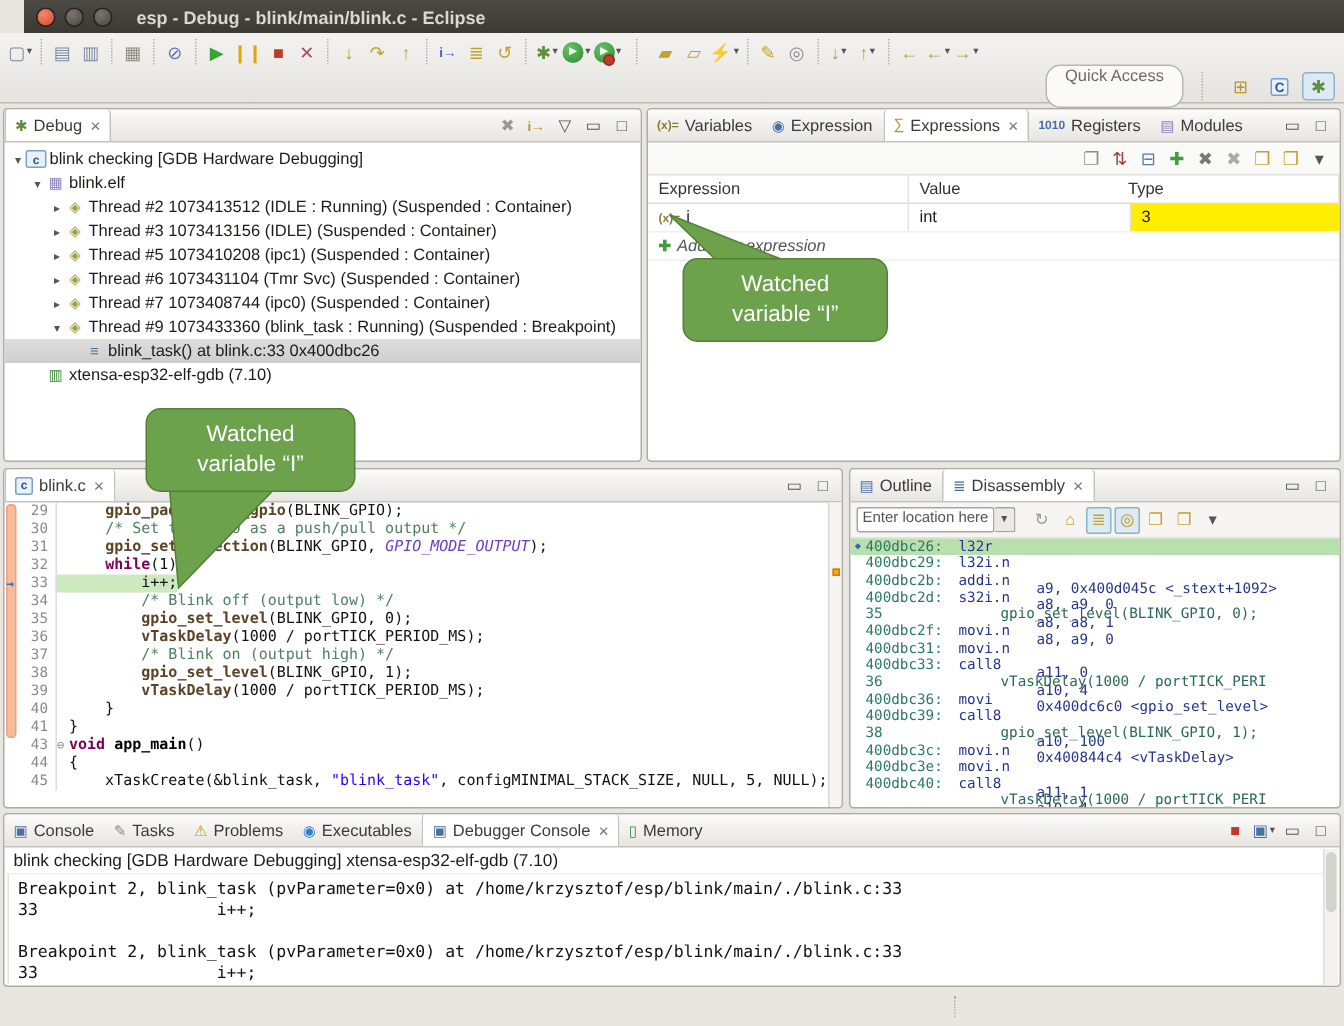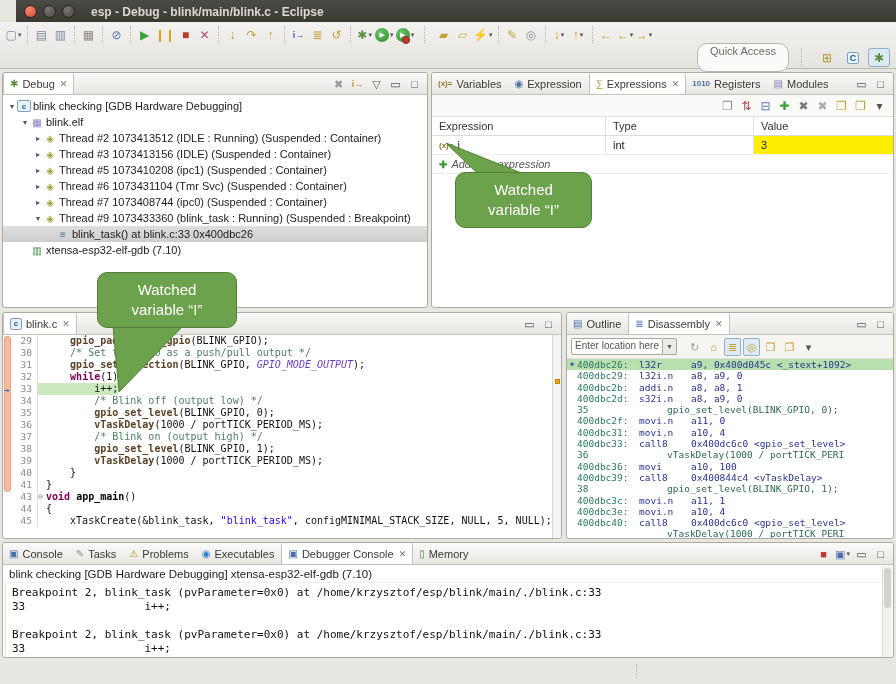--- a/index.html
+++ b/index.html
@@ -101,21 +101,21 @@
     font-size:10px; padding:1px 3px; overflow:hidden; white-space:nowrap; border-radius:2px;}
   #loc-dd { width:14px; height:17px; border:1px solid #a9a6a0; border-left:none; background:#eceae6;
     font-size:7px; display:flex; align-items:center; justify-content:center; color:#555; border-radius:0 2px 2px 0;}
   #disasm-toolbar .ticon { font-size:11px; }
   #disasm-toolbar .ticon.pressed { border:1px solid #8fb0c8; background:#ddeaf3; border-radius:2px;}
   #disasm-rows { font-family:"DejaVu Sans Mono", monospace; font-size:9.5px; line-height:11.3px; color:#222; }
   .drow { display:flex; height:11.3px; white-space:pre; }
   .dmark { width:10px; flex:none; font-size:7px; color:#3a62b0; text-align:center;}
   .daddr { width:62px; flex:none; color:#2a7a62; }
   .dmn { width:52px; flex:none; color:#28348c; }
-  .dops { color:#28348c; }
+  .dops { color:#28348c;margin-top:28px; }
   .dsrcnum { width:62px; flex:none; color:#2a7a62;}
   .dsrc { color:#2a6a52; padding-left:28px;}
   .drow.cur { background:#b9dfae; }
 
   
   #console-status { font-size:11.5px; color:#1d1c1a; padding:3px 0 2px 6px; border-bottom:1px solid #f0efed;}
   #console-out { font-family:"DejaVu Sans Mono", monospace; font-size:11px; line-height:14px;
     padding:3px 0 0 6px; white-space:pre; color:#111; border-left:1px solid #e4e2de; margin-left:2px;}
   #console-scroll { position:absolute; right:1px; top:23px; width:10px; height:92px; background:#f3f2f0;
     border-left:1px solid #e0deda;}
@@ -396,22 +396,22 @@
         <span class="ticon">
           <span class="tg" style="color: rgb(194, 161, 51);">❐</span>
         </span>
         <span class="ticon">
           <span class="tg" style="color: rgb(85, 85, 85);">▾</span>
         </span>
       </div>
     <div id="expr-table">
         <div class="erow head">
           <span class="ecell c-expr">Expression</span>
+          <span class="ecell c-val">Value</span>
           <span class="ecell c-type">Type</span>
-          <span class="ecell c-val">Value</span>
         </div>
         <div class="erow">
           <span class="ecell c-expr">
             <span class="exicon">(x)=</span>
             <span>i</span>
           </span>
           <span class="ecell c-type">int</span>
           <span class="ecell c-val changed">3</span>
         </div>
         <div class="erow">

